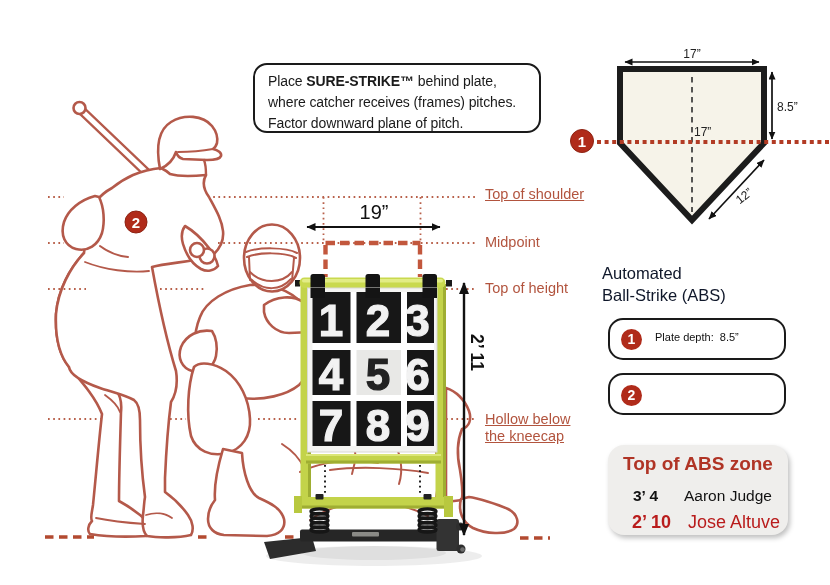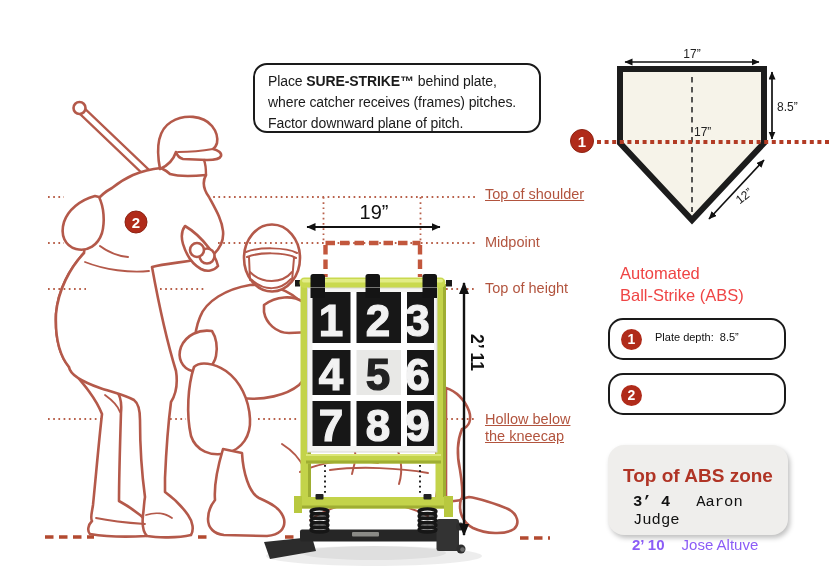--- a/index.html
+++ b/index.html
@@ -258,28 +258,28 @@
 <div class="abs callout">Place <b>SURE-STRIKE™</b> behind plate,<br>where catcher receives (frames) pitches.<br>Factor downward plane of pitch.</div>
 
 <div class="abs rlabel" style="left:485px;top:186px;text-decoration:underline;">Top of shoulder</div>
 <div class="abs rlabel" style="left:485px;top:234px;">Midpoint</div>
 <div class="abs rlabel" style="left:485px;top:280px;">Top of height</div>
 <div class="abs rlabel" style="left:485px;top:411px;text-decoration:underline;">Hollow below<br>the kneecap</div>
 
 <div class="abs" style="left:354px;top:201px;width:40px;text-align:center;font-size:20px;color:#111;">19”</div>
 <div class="abs" style="left:450px;top:342px;font-size:17.5px;font-weight:bold;color:#111;transform:rotate(90deg);transform-origin:center;width:52px;text-align:center;">2’ 11</div>
 
-<div class="abs" style="left:620px;top:263px;font-size:16.5px;line-height:21.5px;color:#ef4444;">Automated<br>Ball-Strike (ABS)</div>
+<div class="abs" style="left:602px;top:263px;font-size:16.5px;line-height:21.5px;color:#0f172a;">Automated<br>Ball-Strike (ABS)</div>
 
 <div class="abs box" style="left:608px;top:318px;width:178px;height:42px;">
   <span class="badge" style="position:absolute;left:11px;top:9px;">1</span>
   <span style="position:absolute;left:45px;top:11px;font-size:11px;color:#111;">Plate depth:&nbsp; 8.5”</span>
 </div>
 
 <div class="abs box" style="left:608px;top:373px;width:178px;height:42px;">
   <span class="badge" style="position:absolute;left:11px;top:10px;">2</span>
 </div>
 
 <div class="abs absbox">
-  <div style="text-align:center;margin-top:20px;font-size:19px;font-weight:bold;color:#b03425;">Top of ABS zone</div>
-  <div style="margin:6px 0 0 25px;font-size:15.5px;color:#111;font-family:Liberation Mono, monospace;"><b>3’ 4</b><span style="margin-left:26px;">Aaron Judge</span></div>
-  <div style="margin:7px 0 4px 24px;font-size:15px;color:#8b5cf6;"><b>2’ 10</b><span style="margin-left:17px;">Jose Altuve</span></div>
+  <div style="text-align:center;margin-top:8px;font-size:19px;font-weight:bold;color:#b03425;">Top of ABS zone</div>
+  <div style="margin:12px 0 0 25px;font-size:15.5px;color:#111;"><b>3’ 4</b><span style="margin-left:26px;">Aaron Judge</span></div>
+  <div style="margin:7px 0 4px 24px;font-size:18px;color:#b91c1c;"><b>2’ 10</b><span style="margin-left:17px;">Jose Altuve</span></div>
 </div>
 
 </body></html>

